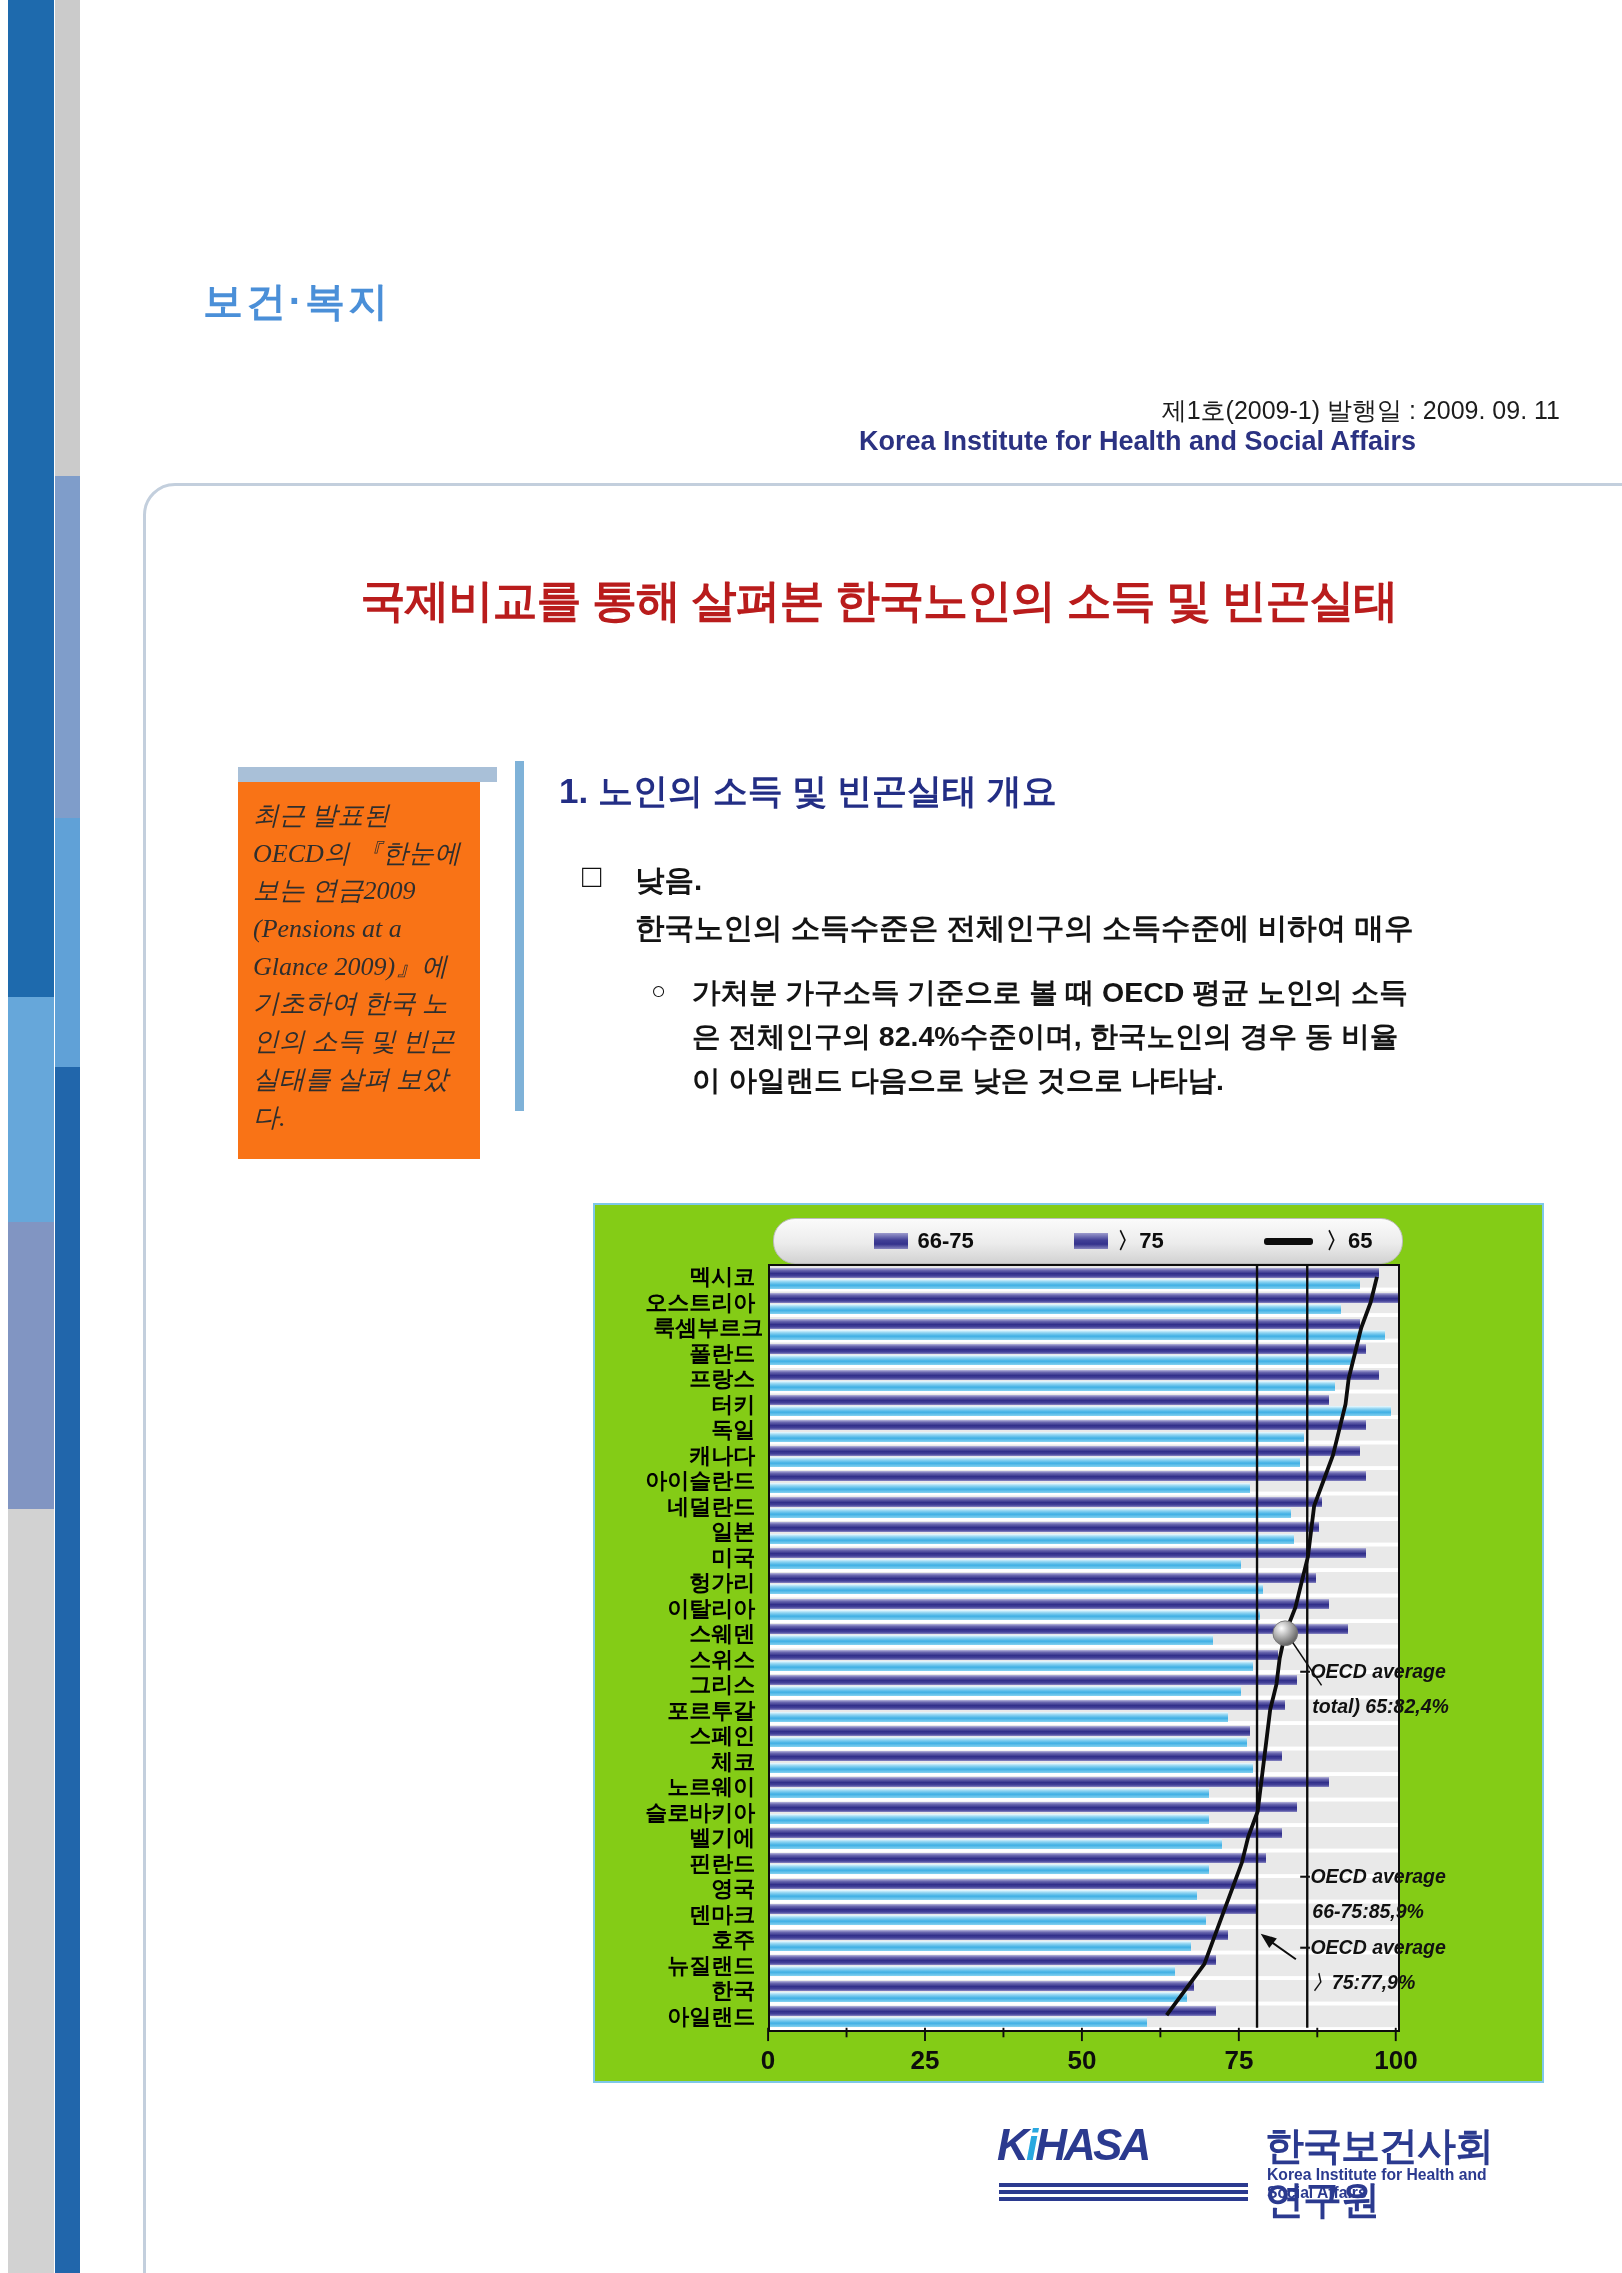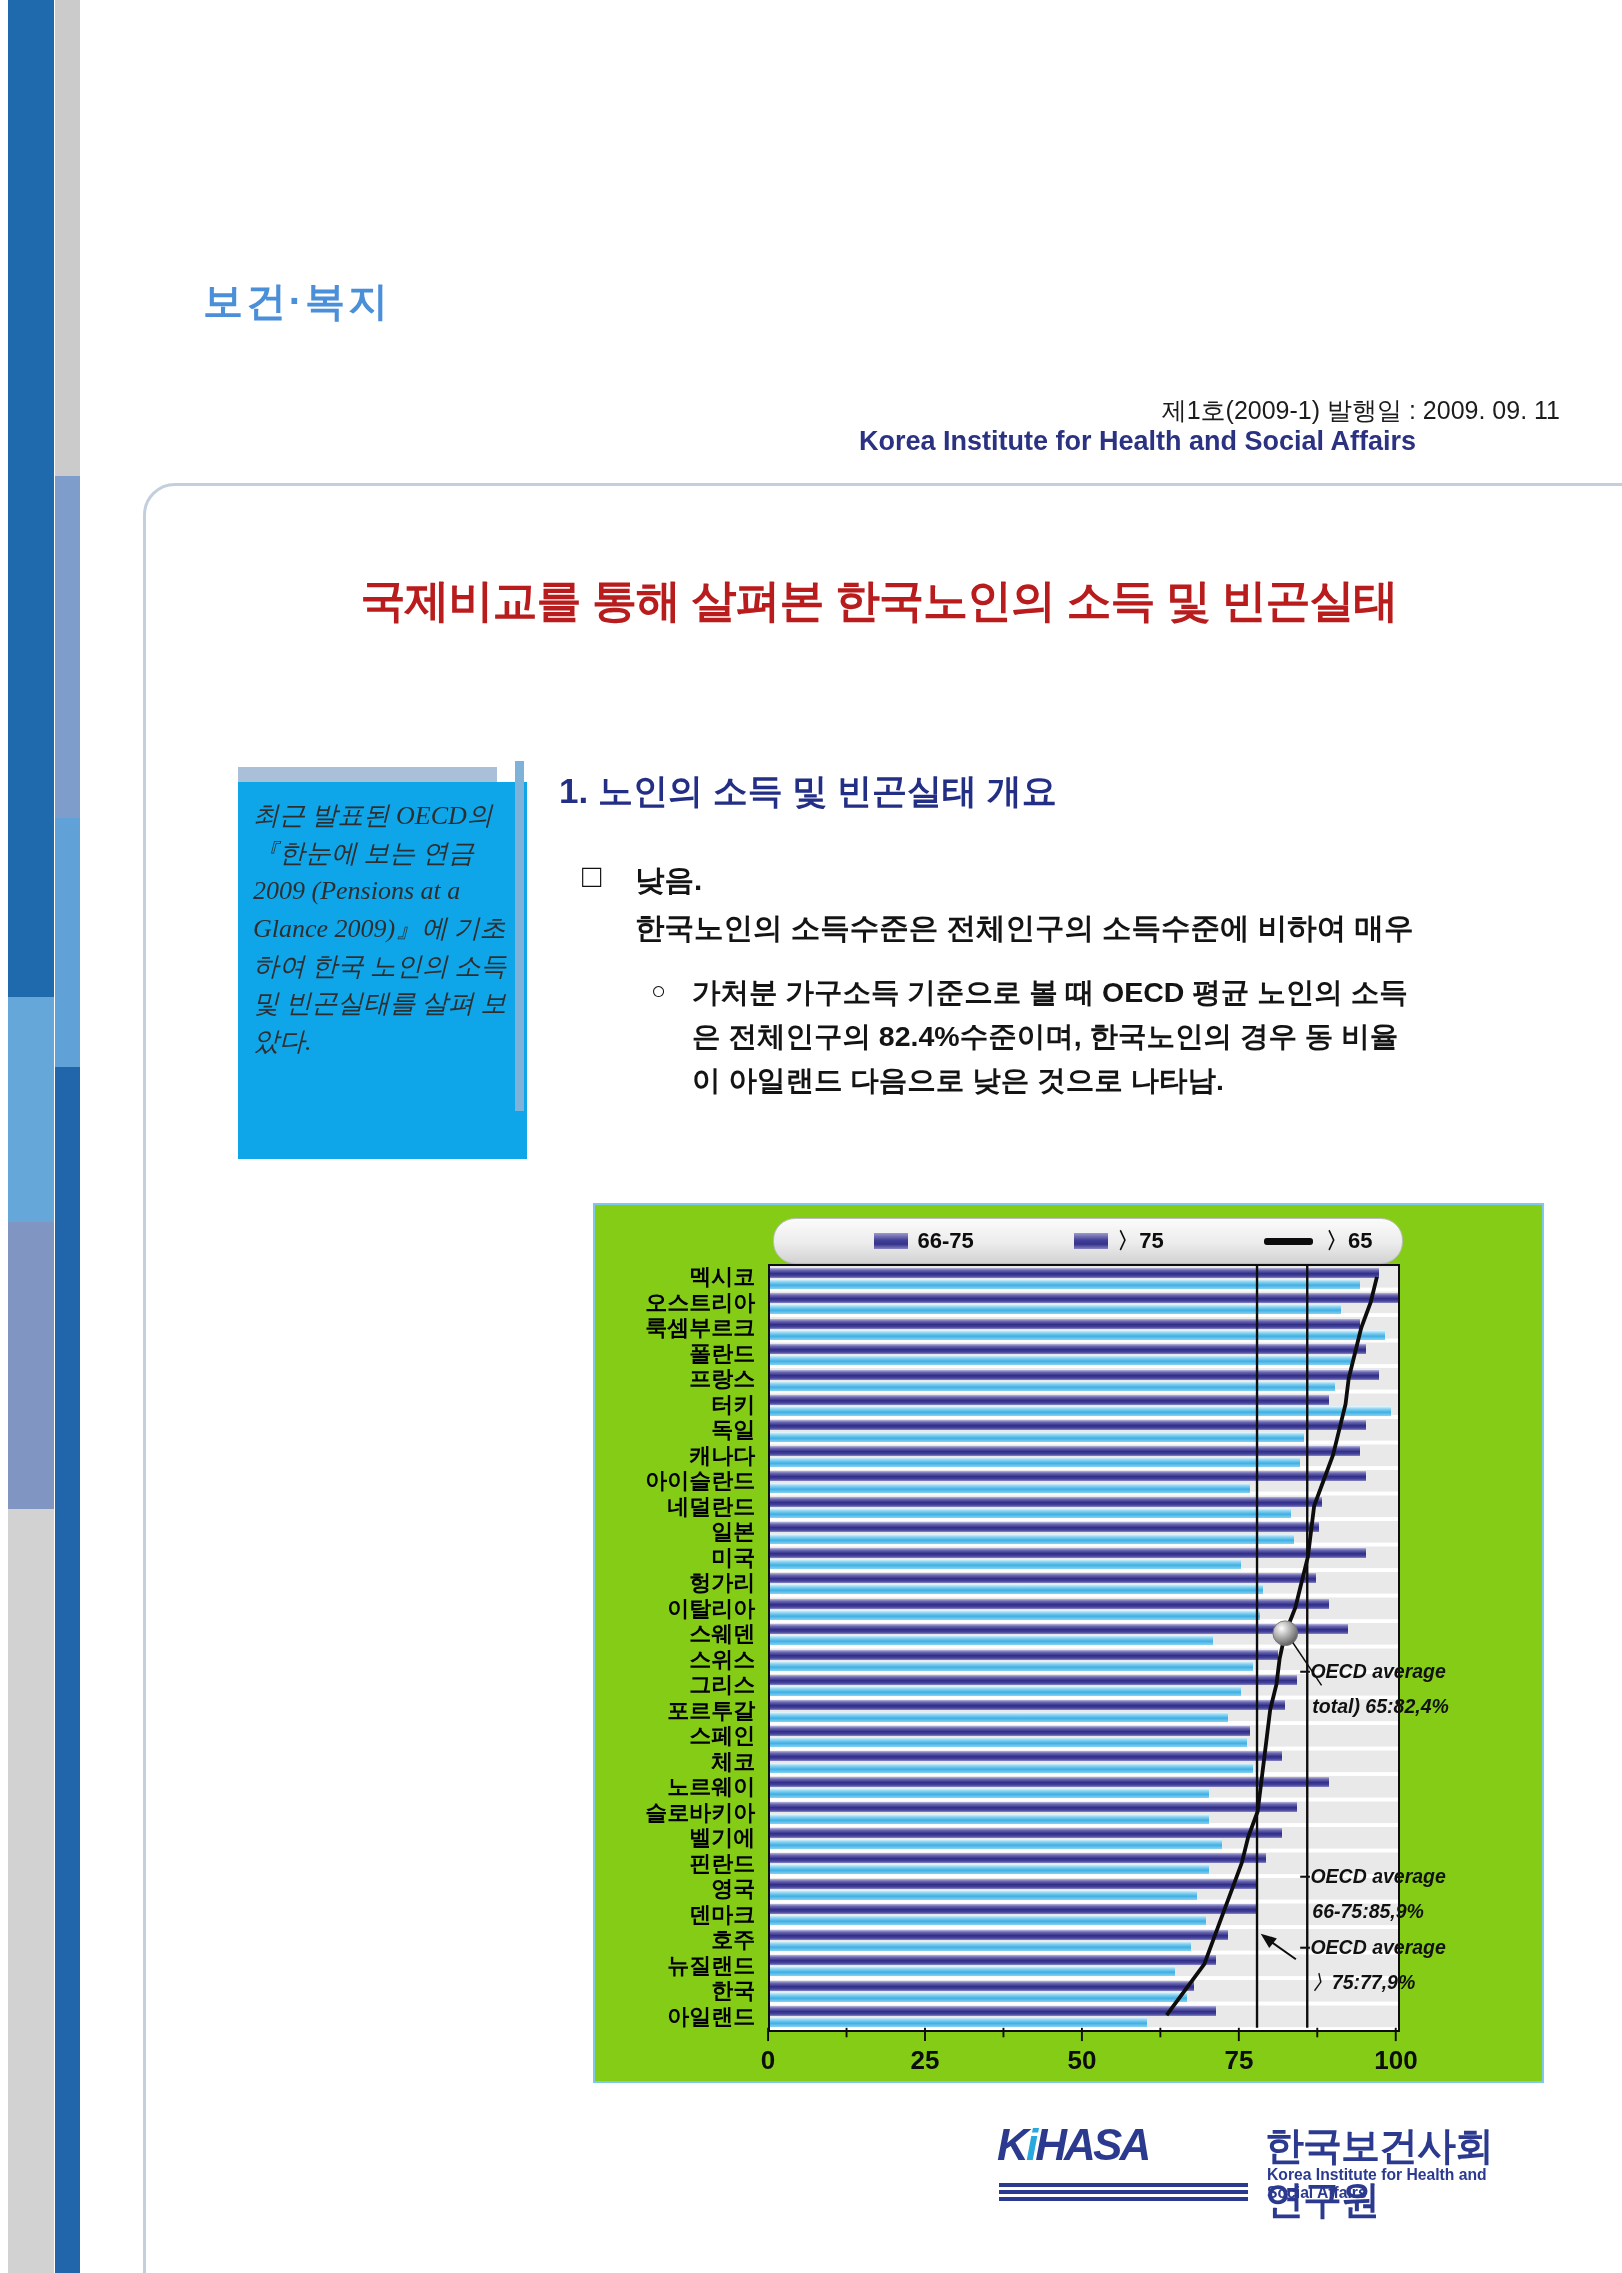--- a/index.html
+++ b/index.html
@@ -16,21 +16,21 @@
   .mast-focus{font-size:112px;font-weight:bold;color:#2b3282;letter-spacing:-3.8px;}
   .issue-info{position:absolute;right:63px;top:394px;font-size:25px;color:#1c1c1c;}
   .institute{position:absolute;left:859px;top:426px;font-size:27px;font-weight:bold;color:#2b3282;}
   
   .content-box{position:absolute;left:143px;top:483px;width:1484px;height:1798px;
                border:3.8px solid #c3cfdd;border-radius:32px 0 0 0;}
   .doc-title{position:absolute;left:143px;top:571px;width:1472px;text-align:center;
              font-size:45px;font-weight:bold;color:#b91c1c;letter-spacing:-1px;}
   
   .note-topbar{position:absolute;left:238px;top:767px;width:259px;height:15px;background:#a9c0d8;}
-  .note-box{position:absolute;left:238px;top:782px;width:289px;height:377px;background:#0ea5e9;}
+  .note-box{position:absolute;left:238px;top:782px;width:242px;height:377px;background:#f97316;}
   .note-text{padding:15px 13.3px 0 15px;font-family:"Liberation Serif",serif;font-style:italic;
              font-size:26px;line-height:1.45;color:#2e2e2e;}
   .v-rule{position:absolute;left:515px;top:761px;width:8.6px;height:350px;background:#7fb2d8;}
   
   .sec-heading{position:absolute;left:559px;top:768px;font-size:35px;font-weight:bold;color:#232e85;}
   .b1-marker{position:absolute;left:582px;top:858px;font-size:32px;color:#111;font-weight:bold;}
   .b1-text{position:absolute;left:635px;top:856px;font-size:29.5px;font-weight:bold;color:#141414;line-height:48px;}
   .b2-marker{position:absolute;left:651px;top:976px;font-size:25px;color:#111;font-weight:bold;}
   .b2-text{position:absolute;left:692px;top:970px;font-size:28.5px;font-weight:bold;color:#141414;line-height:44px;}
   
@@ -120,21 +120,21 @@
         <span class="leg-label">〉75</span>
       </div>
       <div class="leg-item">
         <span class="leg-line"></span>
         <span class="leg-label">〉65</span>
       </div>
     </div>
     <div class="country-labels" id="country-labels">
         <div class="clabel" style="height: 25.5px; line-height: 25.5px;">멕시코</div>
         <div class="clabel" style="height: 25.5px; line-height: 25.5px;">오스트리아</div>
-        <div class="clabel" style="height: 25.5px; line-height: 25.5px;">룩셈부르크</div>
+        <div class="clabel" style="height: 25.5px; line-height: 25.5px; margin-left: 8px;">룩셈부르크</div>
         <div class="clabel" style="height: 25.5px; line-height: 25.5px;">폴란드</div>
         <div class="clabel" style="height: 25.5px; line-height: 25.5px;">프랑스</div>
         <div class="clabel" style="height: 25.5px; line-height: 25.5px;">터키</div>
         <div class="clabel" style="height: 25.5px; line-height: 25.5px;">독일</div>
         <div class="clabel" style="height: 25.5px; line-height: 25.5px;">캐나다</div>
         <div class="clabel" style="height: 25.5px; line-height: 25.5px;">아이슬란드</div>
         <div class="clabel" style="height: 25.5px; line-height: 25.5px;">네덜란드</div>
         <div class="clabel" style="height: 25.5px; line-height: 25.5px;">일본</div>
         <div class="clabel" style="height: 25.5px; line-height: 25.5px;">미국</div>
         <div class="clabel" style="height: 25.5px; line-height: 25.5px;">헝가리</div>

